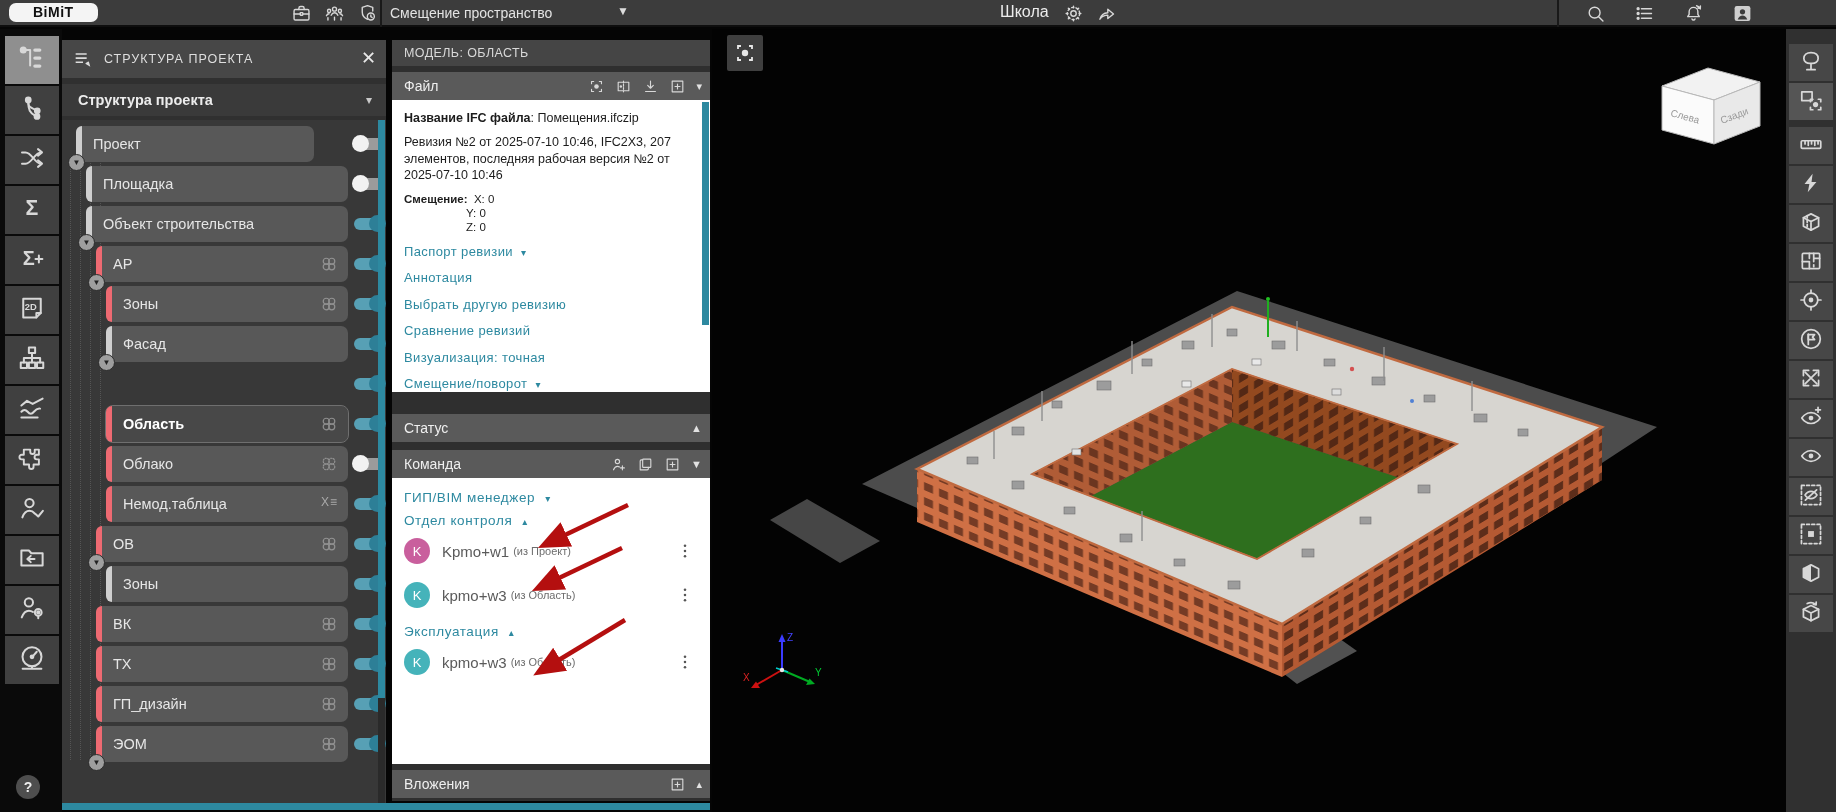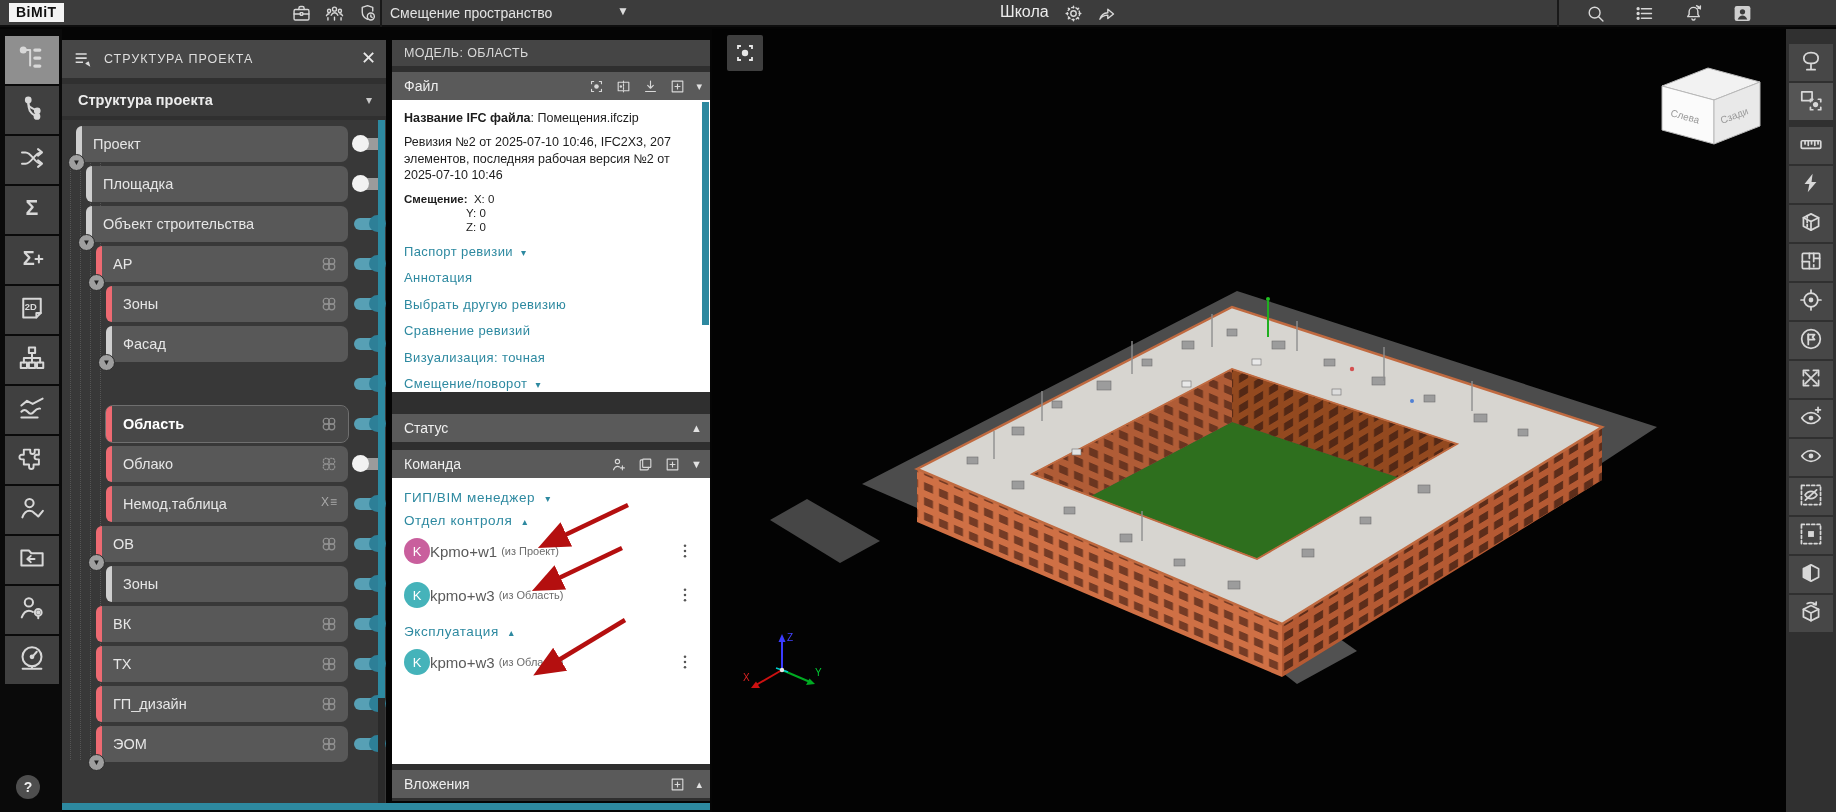--- a/index.html
+++ b/index.html
@@ -1,21 +1,21 @@
 <!DOCTYPE html>
 <html><head>
 <meta charset="utf-8">
 <style>
   html,body{margin:0;padding:0;background:#000;}
   *{box-sizing:border-box;font-family:"Liberation Sans","DejaVu Sans",sans-serif;}
   #app{position:relative;width:1836px;height:812px;background:#050505;overflow:hidden;}
 
   
   #topbar{position:absolute;left:0;top:0;width:1836px;height:27px;background:#3c3c3c;border-bottom:2px solid #0e0e0e;}
-  #logo{position:absolute;left:9px;top:3px;background:#f4f4f4;color:#101010;font-weight:700;font-size:14px;padding:1px 7px 2px;letter-spacing:.5px;}
+  #logo{position:absolute;left:9px;top:3px;background:#f4f4f4;color:#101010;font-weight:700;font-size:14px;padding:1px 24px 2px;letter-spacing:.5px;border-radius:7px;}
   .tb-icons{position:absolute;top:2px;display:flex;gap:11px;align-items:center;}
   #tb-left{left:290px;}
   #tb-title-icons{left:1062px;}
   #tb-right{left:1584px;gap:27px;}
   .icon-btn{width:22px;height:22px;display:inline-flex;align-items:center;justify-content:center;cursor:pointer;}
   .icon-btn svg{width:21px;height:21px;}
   .tb-sep{position:absolute;top:0;width:2px;height:27px;background:#191919;}
   #ws-label{position:absolute;left:390px;top:5px;color:#e3e3e3;font-size:14px;}
   #ws-caret{position:absolute;left:617px;top:4px;color:#dcdcdc;font-size:12px;cursor:pointer;}
   #prj-title{position:absolute;left:1000px;top:3px;color:#ececec;font-size:16px;}
@@ -77,21 +77,21 @@
   .flink{color:#2d89a0;font-size:13px;letter-spacing:.4px;margin-bottom:11.5px;cursor:pointer;}
   .flink .car{font-size:10px;margin-left:8px;}
   #mp-scroll{position:absolute;right:1px;top:62px;width:7px;height:223px;background:#2d89a0;}
   #status-head{top:374px;}
   #team-head{top:410px;}
   #team-body{position:absolute;left:0;top:438px;width:100%;height:286px;background:#ffffff;padding:12px 0 0 12px;position:absolute;}
   .tgroup{color:#2d89a0;font-size:13.5px;letter-spacing:.6px;margin-bottom:8px;cursor:pointer;}
   .tgroup .car{font-size:10px;margin-left:10px;}
   .member{position:relative;height:30px;margin:7px 0 14px 0;display:flex;align-items:center;}
   .avatar{width:26px;height:26px;border-radius:50%;color:#fff;font-size:13px;display:flex;align-items:center;justify-content:center;}
-  .mname{color:#5a5a5a;font-size:15px;}
+  .mname{color:#5a5a5a;font-size:15px;margin-left:12px;}
   .morigin{color:#6d6d6d;font-size:11px;margin-left:4px;}
   .kebab{position:absolute;right:16px;top:4px;width:18px;height:22px;cursor:pointer;}
   .kebab svg{width:18px;height:22px;}
   #attach-head{top:730px;}
   #arrows{position:absolute;left:392px;top:478px;width:318px;height:286px;pointer-events:none;z-index:5;}
 
   
   #viewport{position:absolute;left:712px;top:29px;width:1074px;height:783px;background:#030303;}
   #vp-focus{position:absolute;left:15px;top:6px;width:36px;height:36px;background:#3f3f3f;border-radius:2px;display:flex;align-items:center;justify-content:center;cursor:pointer;}
   #vp-focus svg{width:24px;height:24px;}
@@ -301,21 +301,21 @@
     </div>
     <div id="sp-dd">
       <span class="lbl">Структура проекта</span>
       <span class="car">▾</span>
     </div>
     <div id="tree">
       <div class="guide" style="left:8px"></div>
       <div class="guide" style="left:18px"></div>
       <div class="guide" style="left:28px"></div>
       <div class="guide" style="left:38px"></div>
-    <div class="trow" style="top: 6px; left: 14px; width: 272px;">
+    <div class="trow" style="top: 6px; left: 14px; width: 238px;">
           <div class="accent" style="background: rgb(207, 207, 207);"></div>
           <span class="lbl">Проект</span>
         </div>
         <div class="toggle off" style="left: 292px; top: 18px;">
           <div class="knob"></div>
         </div>
         <div class="expander" style="left: 6px; top: 34px;">▼</div>
         <div class="trow" style="top: 46px; left: 24px; width: 262px;">
           <div class="accent" style="background: rgb(207, 207, 207);"></div>
           <span class="lbl">Площадка</span>

